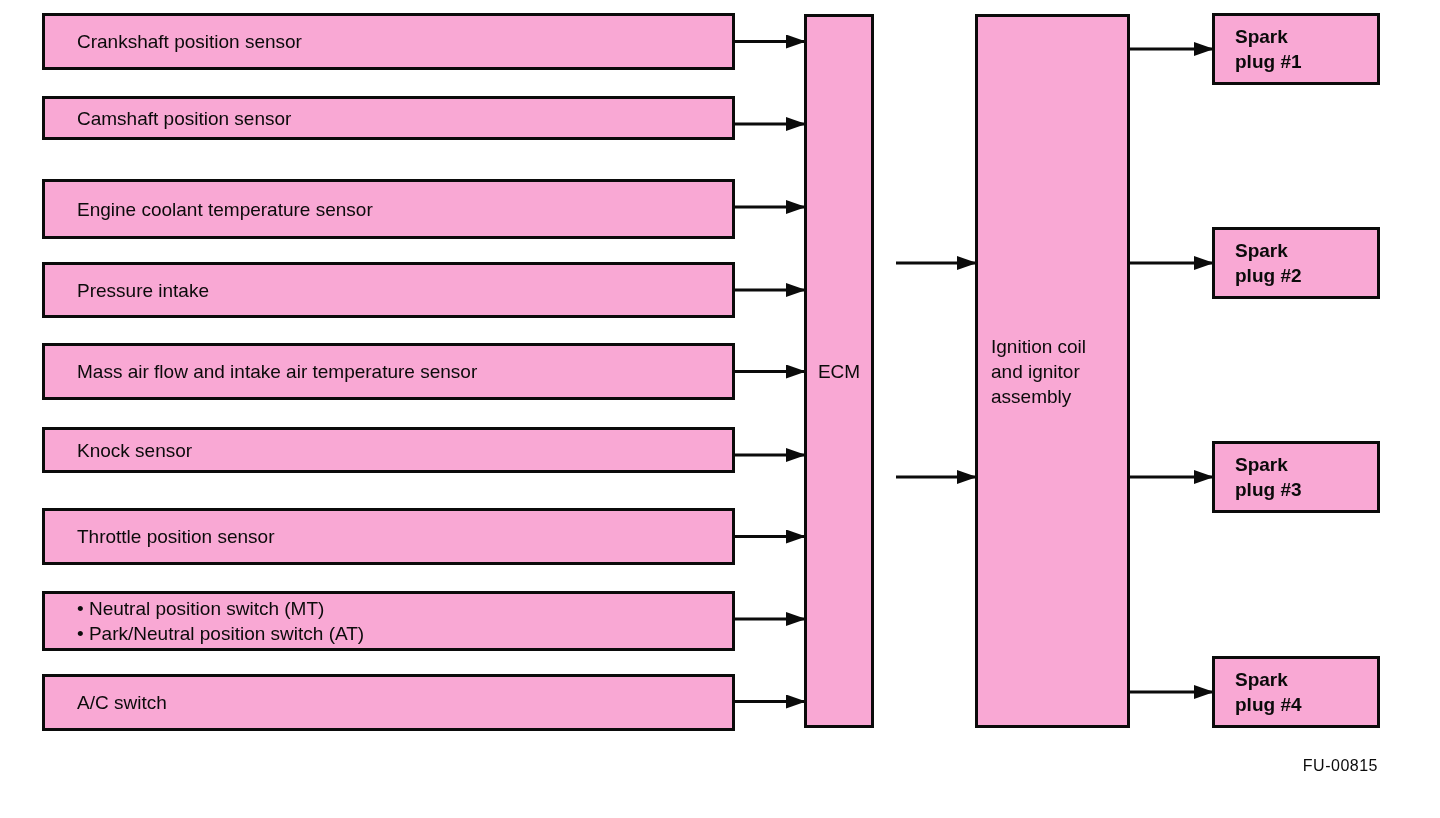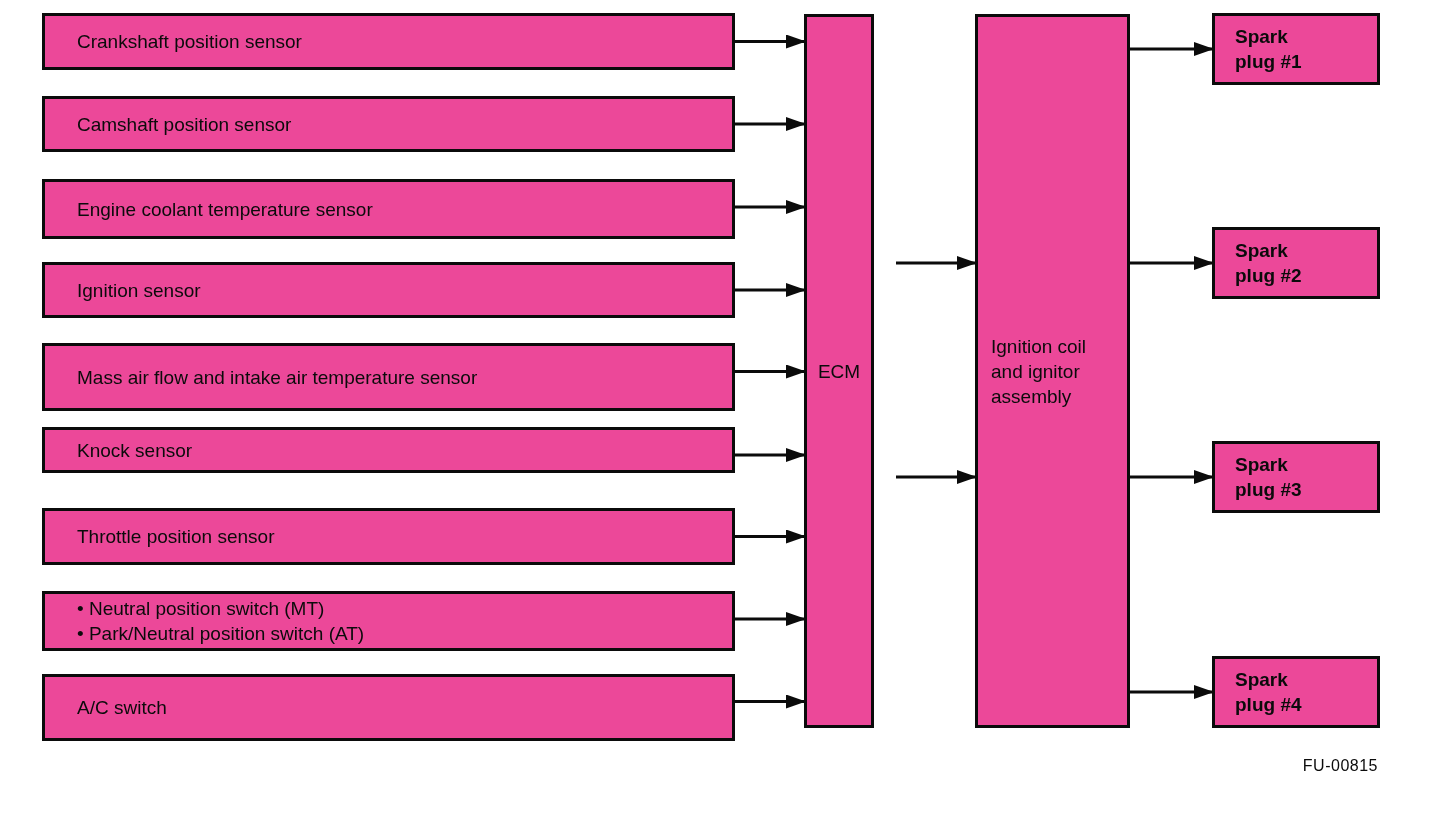--- a/index.html
+++ b/index.html
@@ -21,21 +21,21 @@
     left: 0;
     top: 0;
     width: 1440px;
     height: 818px;
     pointer-events: none;
   }
   .box {
     position: absolute;
     box-sizing: border-box;
     border: 3px solid #0b0b0b;
-    background: #ec4899;
+    background: #f9a8d4;
     display: flex;
     align-items: center;
     font-size: 19px;
   }
   .lbl {
     white-space: pre-line;
     line-height: 25px;
   }
   .sensor {
     left: 42px;
@@ -99,43 +99,43 @@
       <line x1="1129" y1="49" x2="1214" y2="49" marker-end="url(#ah)"></line>
       <line x1="1129" y1="263" x2="1214" y2="263" marker-end="url(#ah)"></line>
       <line x1="1129" y1="477" x2="1214" y2="477" marker-end="url(#ah)"></line>
       <line x1="1129" y1="692" x2="1214" y2="692" marker-end="url(#ah)"></line>
     </g>
   </svg>
 
   <div class="box sensor" style="top:13px;height:57px">
     <span class="lbl">Crankshaft position sensor</span>
   </div>
-  <div class="box sensor" style="top:96px;height:56px">
+  <div class="box sensor" style="top:96px;height:44px">
     <span class="lbl">Camshaft position sensor</span>
   </div>
   <div class="box sensor" style="top:179px;height:60px">
     <span class="lbl">Engine coolant temperature sensor</span>
   </div>
   <div class="box sensor" style="top:262px;height:56px">
-    <span class="lbl">Ignition sensor</span>
+    <span class="lbl">Pressure intake</span>
   </div>
-  <div class="box sensor" style="top:343px;height:68px">
+  <div class="box sensor" style="top:343px;height:57px">
     <span class="lbl">Mass air flow and intake air temperature sensor</span>
   </div>
   <div class="box sensor" style="top:427px;height:46px">
     <span class="lbl">Knock sensor</span>
   </div>
   <div class="box sensor" style="top:508px;height:57px">
     <span class="lbl">Throttle position sensor</span>
   </div>
   <div class="box sensor" style="top:591px;height:60px">
     <span class="lbl">• Neutral position switch (MT)
 • Park/Neutral position switch (AT)</span>
   </div>
-  <div class="box sensor" style="top:674px;height:67px">
+  <div class="box sensor" style="top:674px;height:57px">
     <span class="lbl">A/C switch</span>
   </div>
 
   <div class="box ecm">
     <span class="lbl">ECM</span>
   </div>
 
   <div class="box ignition">
     <span class="lbl">Ignition coil
 and ignitor

